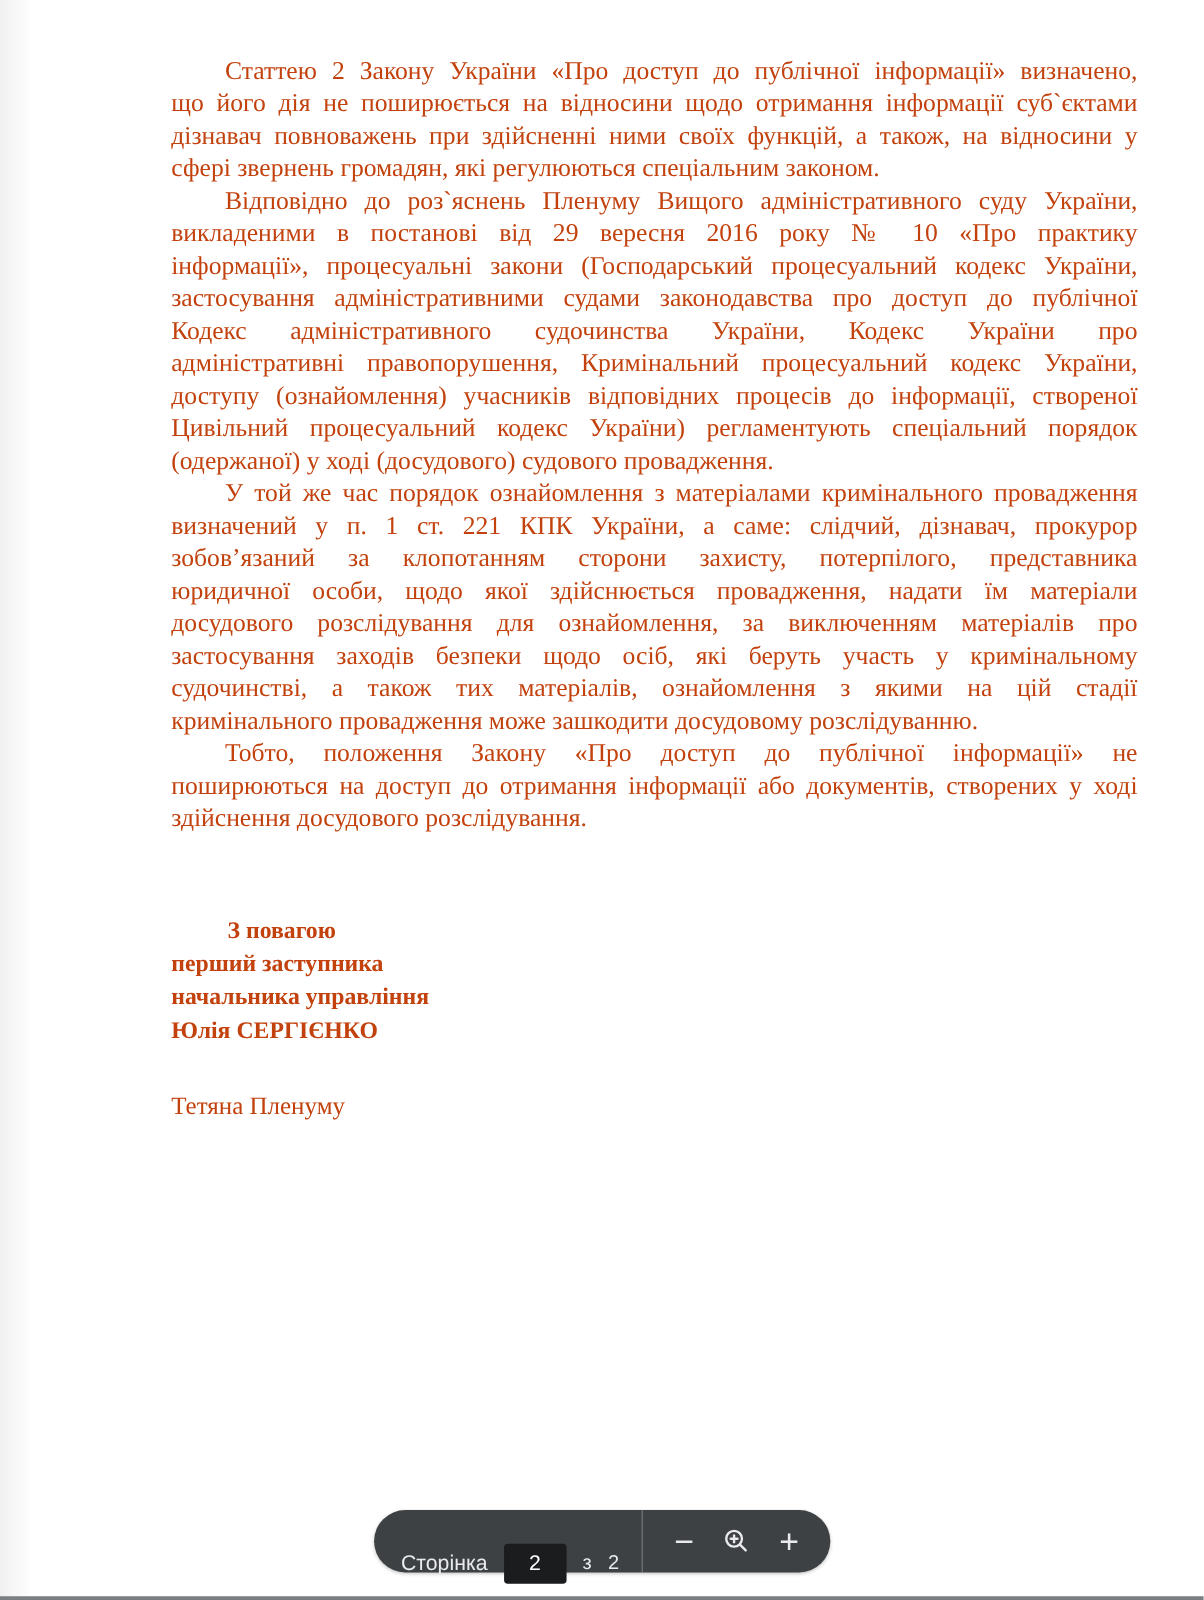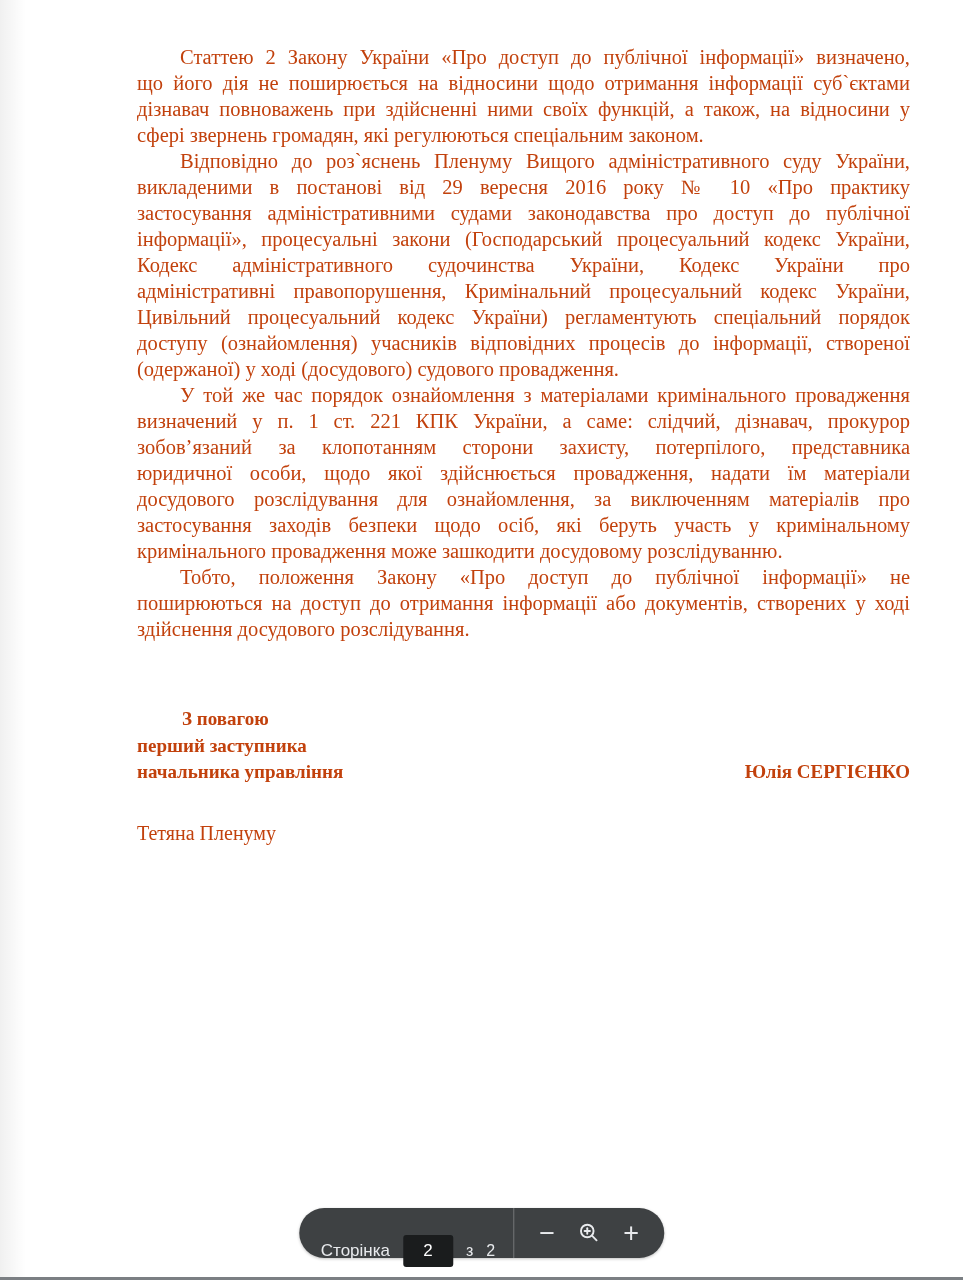--- a/index.html
+++ b/index.html
@@ -45,20 +45,21 @@
     margin-top: 64px;
     font-weight: bold;
     font-size: 19px;
     line-height: 26.5px;
   }
   .sig-closing { text-indent: 45px; }
   .sig-row {
     display: flex;
     justify-content: space-between;
     align-items: baseline;
+    flex-direction: column;
   }
   .executor {
     margin-top: 34px;
     font-weight: normal;
     font-size: 20px;
   }
 
   
   .bottom-rule {
     position: absolute;
@@ -141,35 +142,36 @@
   <div>
       <div>
         <div class="tline first">Статтею 2 Закону України «Про доступ до публічної інформації» визначено,</div>
         <div class="tline">що його дія не поширюється на відносини щодо отримання інформації суб`єктами</div>
         <div class="tline">дізнавач повноважень при здійсненні ними своїх функцій, а також, на відносини у</div>
         <div class="tline last">сфері звернень громадян, які регулюються спеціальним законом.</div>
       </div>
       <div>
         <div class="tline first">Відповідно до роз`яснень Пленуму Вищого адміністративного суду України,</div>
         <div class="tline">викладеними в постанові від 29 вересня 2016 року № 10 «Про практику</div>
+        <div class="tline">інформації», процесуальні закони (Господарський процесуальний кодекс України,</div>
         <div class="tline">застосування адміністративними судами законодавства про доступ до публічної</div>
-        <div class="tline">інформації», процесуальні закони (Господарський процесуальний кодекс України,</div>
         <div class="tline">Кодекс адміністративного судочинства України, Кодекс України про</div>
         <div class="tline">адміністративні правопорушення, Кримінальний процесуальний кодекс України,</div>
+        <div class="tline">доступу (ознайомлення) учасників відповідних процесів до інформації, створеної</div>
         <div class="tline">Цивільний процесуальний кодекс України) регламентують спеціальний порядок</div>
-        <div class="tline">доступу (ознайомлення) учасників відповідних процесів до інформації, створеної</div>
         <div class="tline last">(одержаної) у ході (досудового) судового провадження.</div>
       </div>
       <div>
         <div class="tline first">У той же час порядок ознайомлення з матеріалами кримінального провадження</div>
         <div class="tline">визначений у п. 1 ст. 221 КПК України, а саме: слідчий, дізнавач, прокурор</div>
         <div class="tline">зобов’язаний за клопотанням сторони захисту, потерпілого, представника</div>
         <div class="tline">юридичної особи, щодо якої здійснюється провадження, надати їм матеріали</div>
         <div class="tline">досудового розслідування для ознайомлення, за виключенням матеріалів про</div>
         <div class="tline">застосування заходів безпеки щодо осіб, які беруть участь у кримінальному</div>
+        <div class="tline">судочинстві, а також тих матеріалів, ознайомлення з якими на цій стадії</div>
         <div class="tline last">кримінального провадження може зашкодити досудовому розслідуванню.</div>
       </div>
       <div>
         <div class="tline first">Тобто, положення Закону «Про доступ до публічної інформації» не</div>
         <div class="tline">поширюються на доступ до отримання інформації або документів, створених у ході</div>
         <div class="tline last">здійснення досудового розслідування.</div>
       </div>
     </div>
 
   <div class="signature">

